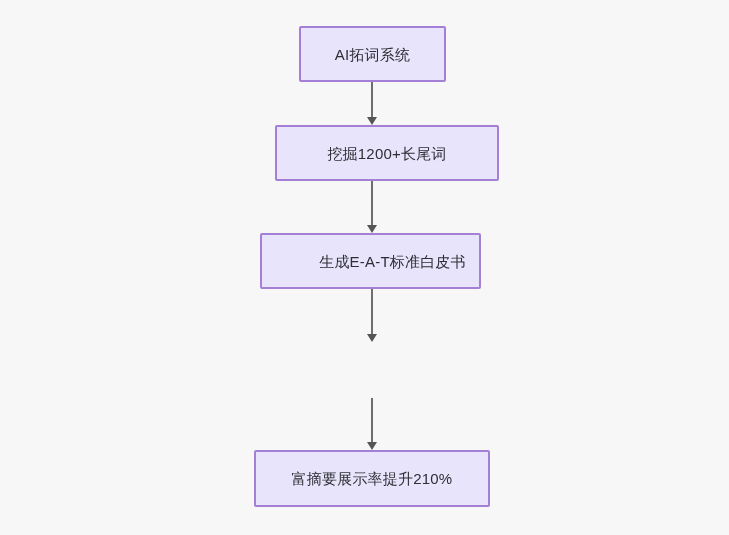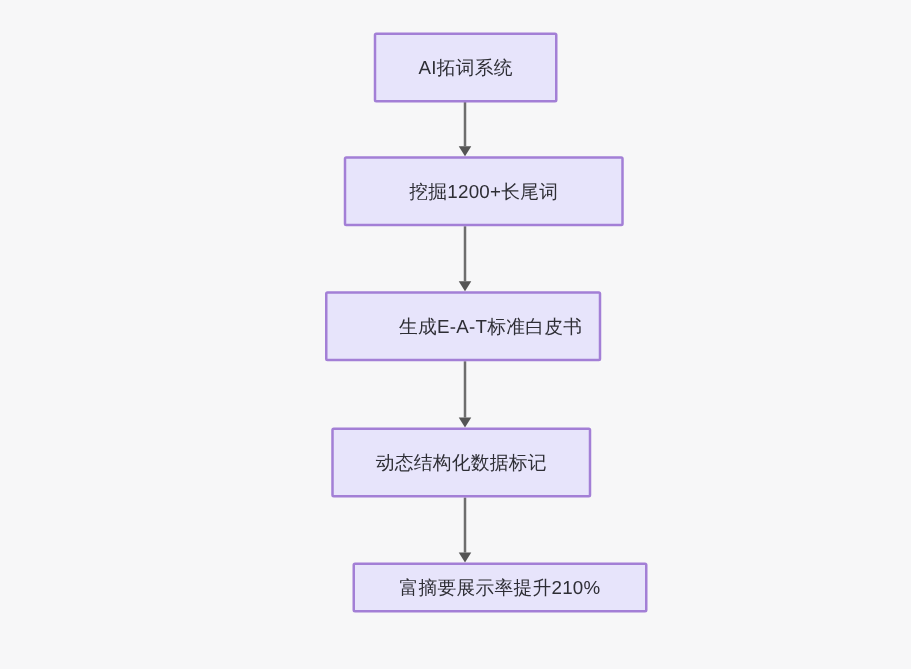--- a/index.html
+++ b/index.html
@@ -87,21 +87,18 @@
   </div>
 
   <div class="node" style="left:275px; top:125px; width:224px; height:56px;">
     <span class="node-label">挖掘1200+长尾词</span>
   </div>
 
   <div class="node" style="left:260px; top:233px; width:221px; height:56px;padding-left:44px;">
     <span class="node-label">生成E-A-T标准白皮书</span>
   </div>
 
-  <div class="node" style="left:265px; top:342px; width:208px; height:56px;">
-    <span class="node-label">动态结构化数据标记</span>
-  </div>
 
-  <div class="node" style="left:254px; top:450px; width:236px; height:40px;margin-left:28px;">
+  <div class="node" style="left:254px; top:450px; width:236px; height:57px;">
     <span class="node-label">富摘要展示率提升210%</span>
   </div>
 
 </div>
 
 </body></html>

